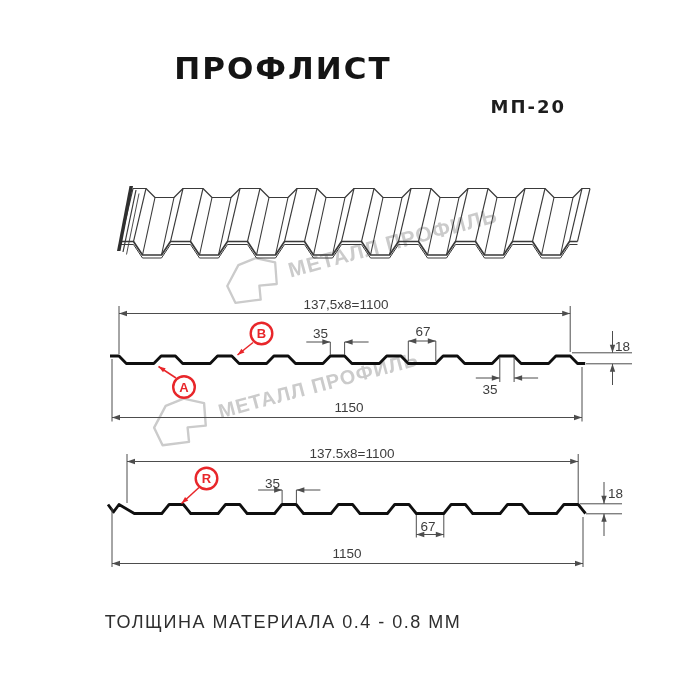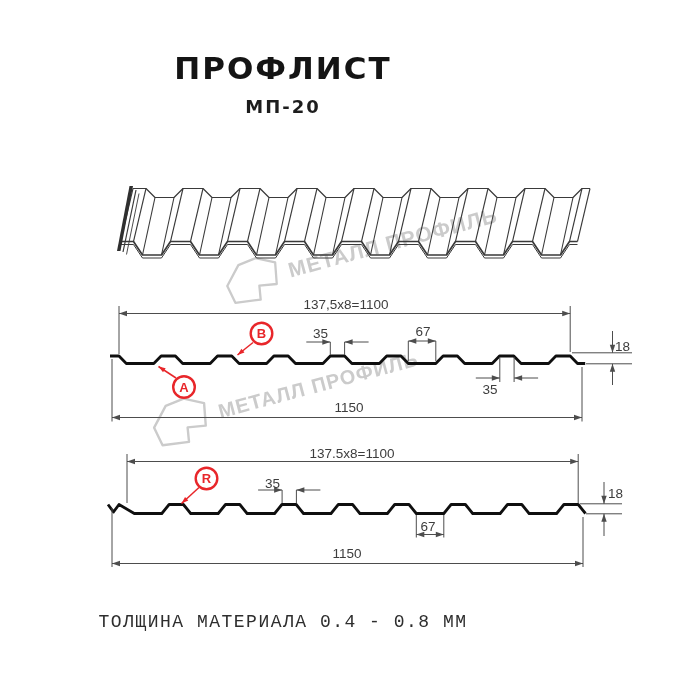--- a/index.html
+++ b/index.html
@@ -1,21 +1,21 @@
 <!DOCTYPE html>
 <html><head>
 <meta charset="utf-8">
 <style>
   html,body{margin:0;padding:0;background:#ffffff;}
   .canvas{position:relative;width:700px;height:700px;background:#ffffff;overflow:hidden;
           font-family:"Liberation Sans", sans-serif;}
   .hdr{position:absolute;left:0;width:566px;text-align:center;color:#141414;z-index:3;}
   .title{top:50px;font-family:"DejaVu Sans", sans-serif;font-size:31px;font-weight:800;letter-spacing:2px;}
-  .subtitle{top:96px;font-family:"DejaVu Sans", sans-serif;font-size:18px;font-weight:600;letter-spacing:2px;color:#1d1d1d;}
-  .footer{top:612px;font-family:Liberation Mono, monospace;font-size:18px;font-weight:500;letter-spacing:1.5px;color:#2e2e2e;}
+  .subtitle{top:96px;font-family:"DejaVu Sans", sans-serif;font-size:18px;font-weight:600;letter-spacing:2px;color:#1d1d1d;text-align:right;}
+  .footer{top:612px;font-family:Liberation Sans, sans-serif;font-size:18px;font-weight:500;letter-spacing:1.5px;color:#2e2e2e;}
   .wm{position:absolute;display:flex;align-items:center;gap:9px;color:#cbcbcb;
       transform:rotate(-15deg);transform-origin:left center;z-index:1;}
   .wm-text{font-size:21px;font-weight:700;letter-spacing:1px;white-space:nowrap;}
   #wm2 .wm-text{font-size:20px;}
   svg.draw{position:absolute;left:0;top:0;z-index:2;}
   text.dim{font-family:"Liberation Sans", sans-serif;font-size:13.5px;fill:#3d3d3d;}
   text.mid{text-anchor:middle;} text.end{text-anchor:end;}
   text.redlbl{font-family:"Liberation Sans", sans-serif;font-size:13px;font-weight:700;
               fill:#e8262a;text-anchor:middle;}
 </style>

